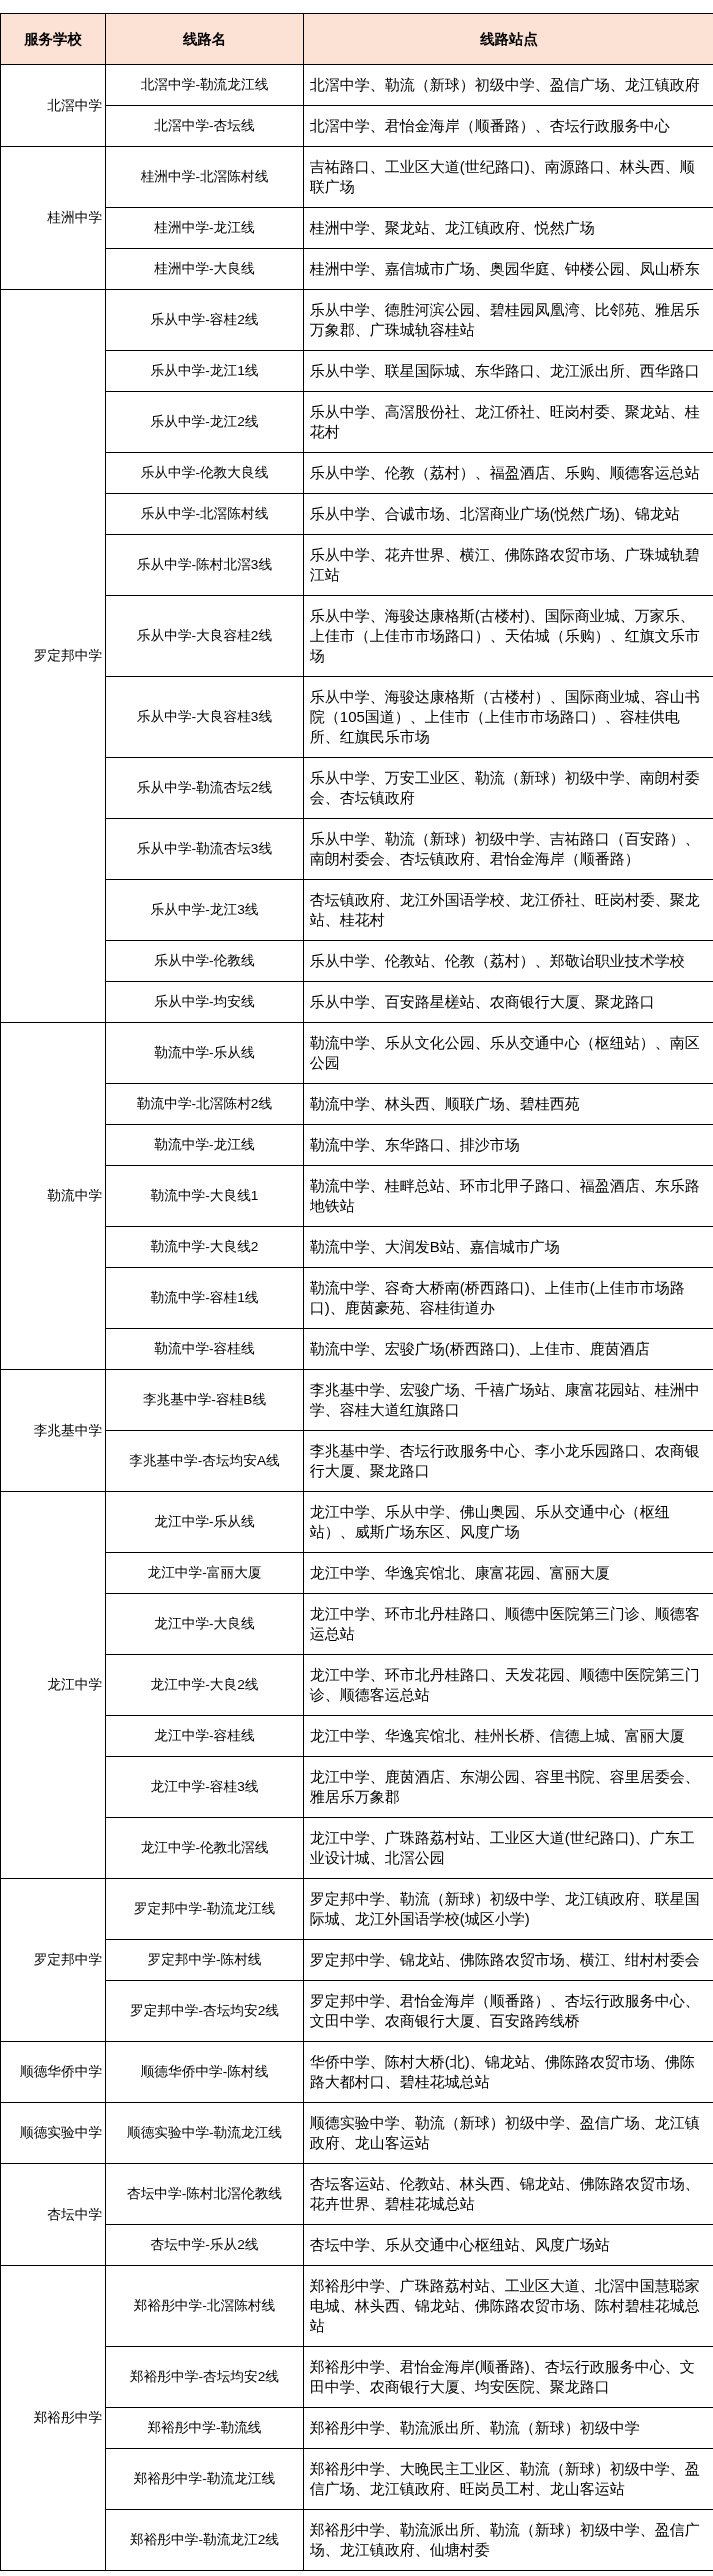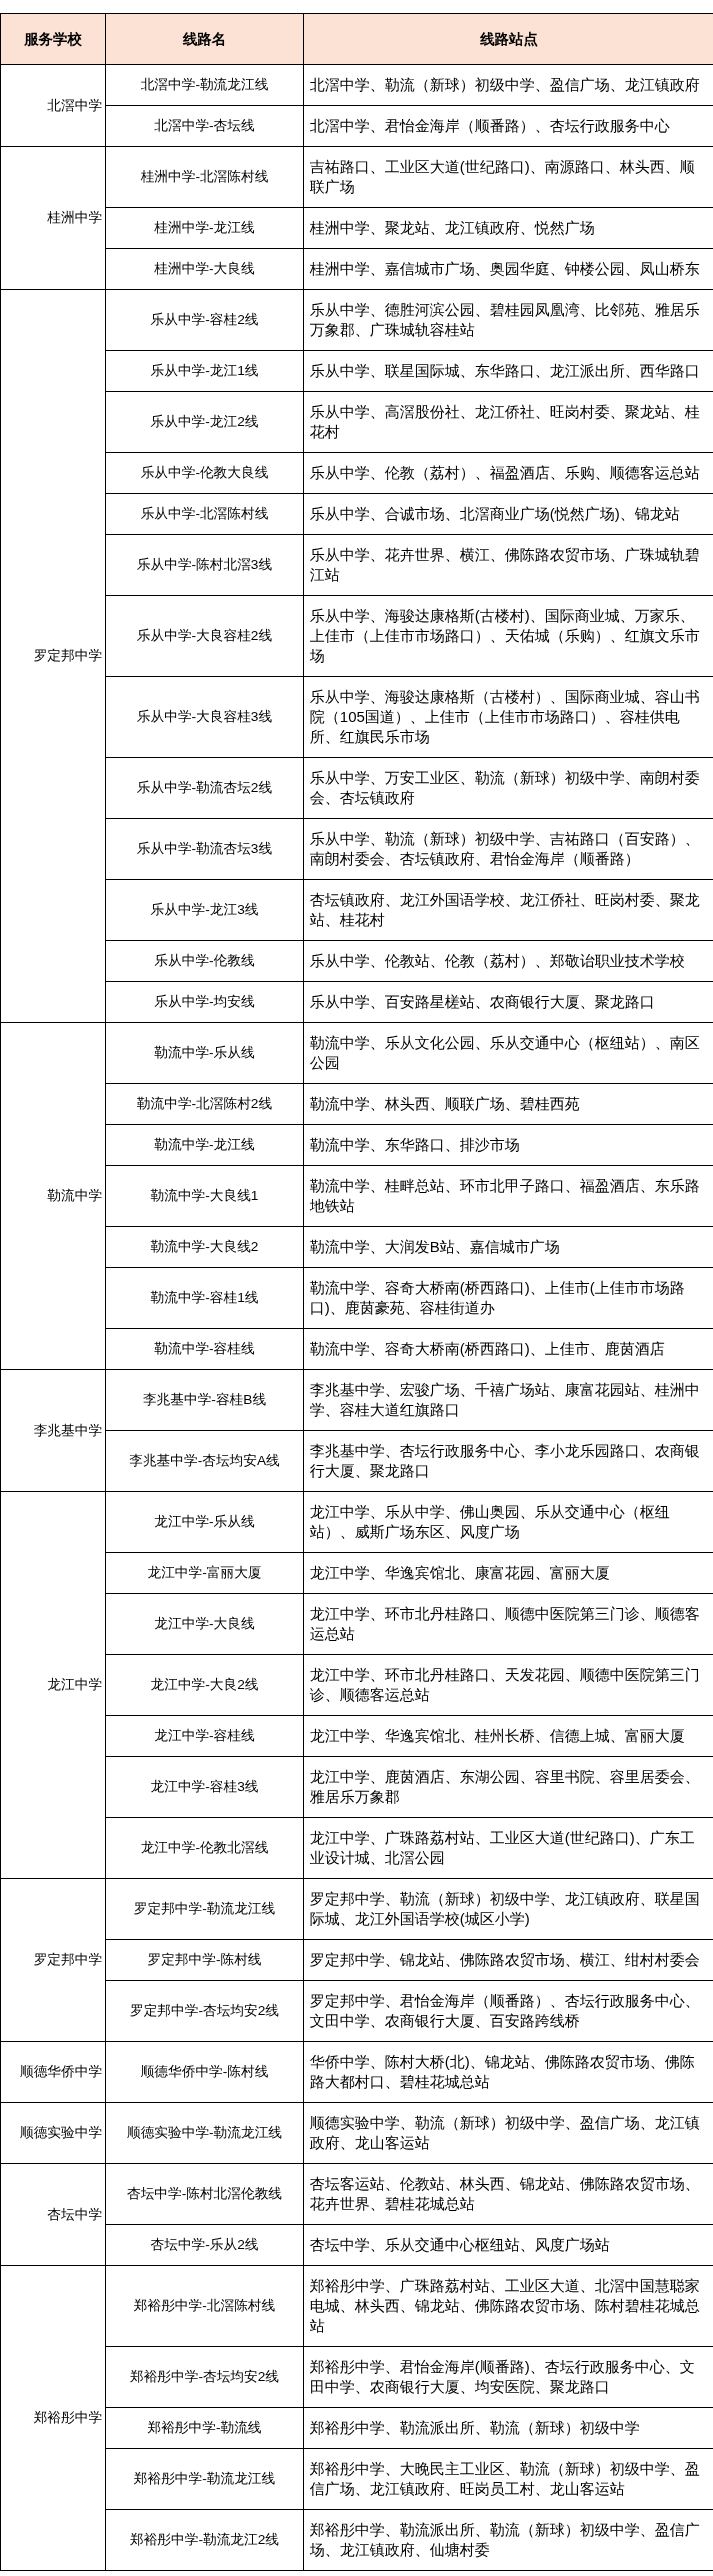--- a/index.html
+++ b/index.html
@@ -131,21 +131,21 @@
         <tr>
           <td class="rname">勒流中学-大良线2</td>
           <td class="stops">勒流中学、大润发B站、嘉信城市广场</td>
         </tr>
         <tr>
           <td class="rname">勒流中学-容桂1线</td>
           <td class="stops">勒流中学、容奇大桥南(桥西路口)、上佳市(上佳市市场路口)、鹿茵豪苑、容桂街道办</td>
         </tr>
         <tr>
           <td class="rname">勒流中学-容桂线</td>
-          <td class="stops">勒流中学、容奇大桥南(桥西路口)、上佳市、鹿茵酒店</td>
+          <td class="stops">勒流中学、宏骏广场(桥西路口)、上佳市、鹿茵酒店</td>
         </tr>
         <tr class="group-first">
           <td class="school" rowspan="2">李兆基中学</td>
           <td class="rname">李兆基中学-容桂B线</td>
           <td class="stops">李兆基中学、宏骏广场、千禧广场站、康富花园站、桂洲中学、容桂大道红旗路口</td>
         </tr>
         <tr>
           <td class="rname">李兆基中学-杏坛均安A线</td>
           <td class="stops">李兆基中学、杏坛行政服务中心、李小龙乐园路口、农商银行大厦、聚龙路口</td>
         </tr>

